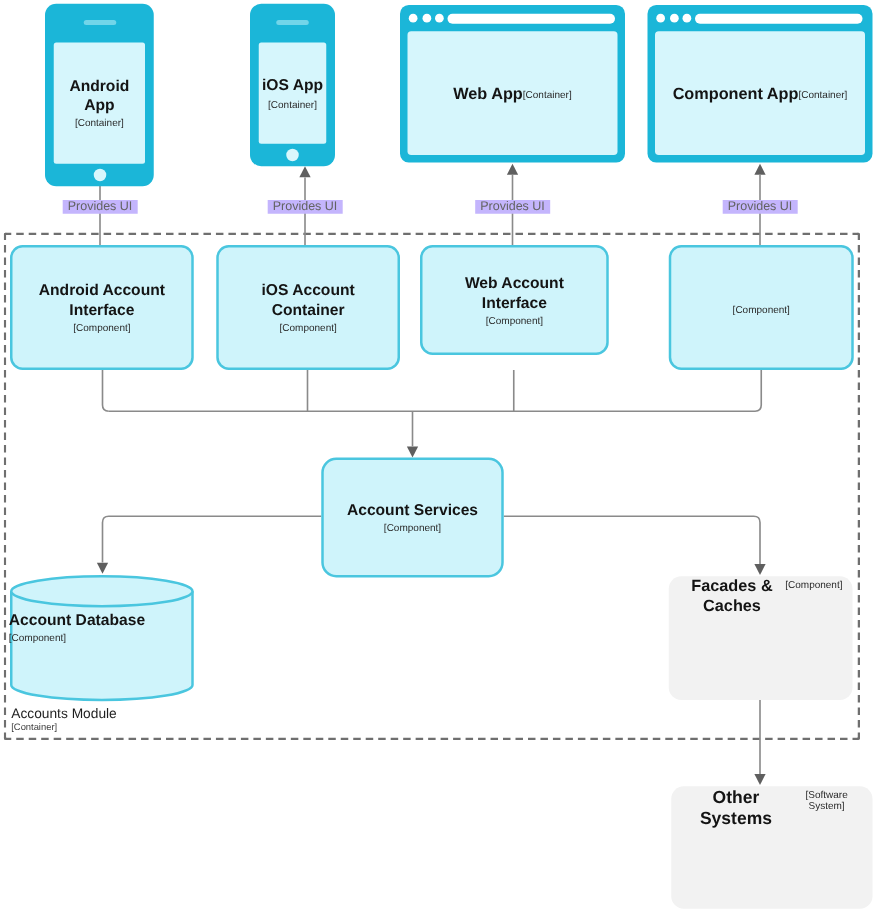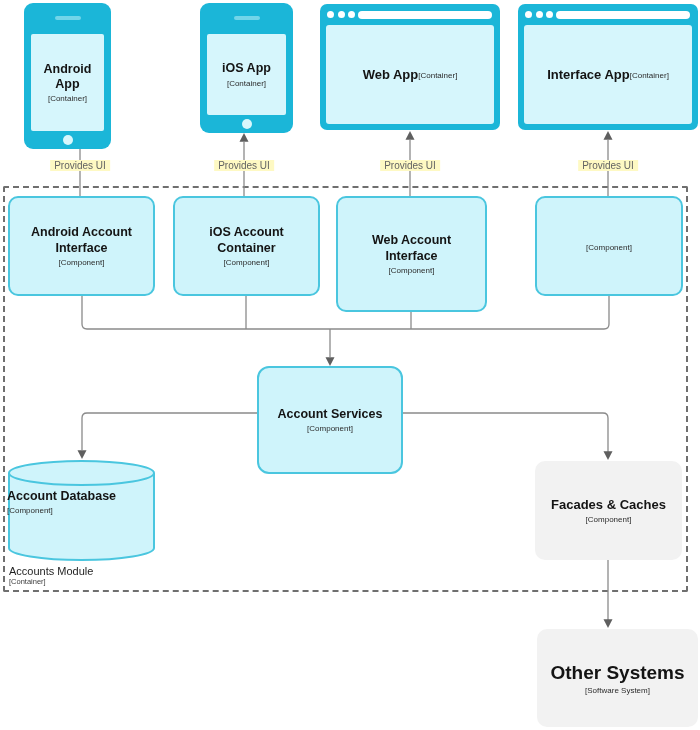--- a/index.html
+++ b/index.html
@@ -44,21 +44,21 @@
   }
 
   
   .comp{
     position:absolute;background:#cff4fb;border:2px solid #4ac6df;border-radius:10px;
     display:flex;flex-direction:column;align-items:center;justify-content:center;text-align:center;
     z-index:2;box-sizing:border-box;padding:0 10px;
   }
   .plain{
     position:absolute;background:#f2f2f2;border-radius:10px;
-    display:flex;flex-direction:column;justify-content:center;text-align:center;
+    display:flex;flex-direction:row;justify-content:center;text-align:center;
     z-index:2;box-sizing:border-box;padding:0 8px;
   }
 
   
   .cyl{position:absolute;z-index:2;}
   .cyl .label{
     position:absolute;left:0;right:0;top:30px;
     display:flex;flex-direction:column;align-items:flex-start;text-align:center;
   }
 
@@ -67,25 +67,25 @@
     position:absolute;border:2px dashed #6f6f6f;border-radius:2px;z-index:0;
     box-sizing:border-box;background:transparent;
   }
   .module-caption{position:absolute;z-index:2;line-height:1.15;}
   .module-caption .t{font-size:11px;color:#1f1f1f;}
   .module-caption .s{font-size:7.5px;color:#3c3c3c;}
 
   
   .title{font-weight:bold;color:#141414;font-size:13px;line-height:1.22;}
   .title.sm{font-size:12.5px;}
-  .title.lg{font-size:19px;}
+  .title.lg{font-size:14px;}
   .sub{font-size:8px;color:#2b2b2b;margin-top:2px;}
   .rel-label{
     position:absolute;transform:translateX(-50%);z-index:3;
-    background:#fef9c3;padding:0 4px;font-size:10px;color:#636363;white-space:nowrap;
+    background:#c4b5fd;padding:0 4px;font-size:10px;color:#636363;white-space:nowrap;
   }
 </style>
 </head>
 <body>
 
 <div class="canvas">
 
   <div class="module" style="left:3px;top:186px;width:685px;height:406px;"></div>
   <div class="module-caption" style="left:9px;top:565px;">
     <div class="t">Accounts Module</div>
@@ -118,30 +118,30 @@
       <polygon points="244,133 239.5,141.8 248.5,141.8"></polygon>
       <polygon points="410,131 405.5,139.8 414.5,139.8"></polygon>
       <polygon points="608,131 603.5,139.8 612.5,139.8"></polygon>
       <polygon points="330,366 325.5,357.2 334.5,357.2"></polygon>
       <polygon points="82,459 77.5,450.2 86.5,450.2"></polygon>
       <polygon points="608,460 603.5,451.2 612.5,451.2"></polygon>
       <polygon points="608,628 603.5,619.2 612.5,619.2"></polygon>
     </g>
   </svg>
 
-  <div class="phone" style="left:24px;top:3px;width:87px;height:146px;">
+  <div class="phone" style="left:36px;top:3px;width:87px;height:146px;">
     <span class="speaker"></span>
     <div class="screen">
       <div class="title sm">Android App</div>
       <div class="sub">[Container]</div>
     </div>
     <span class="home"></span>
   </div>
 
-  <div class="phone" style="left:200px;top:3px;width:93px;height:130px;">
+  <div class="phone" style="left:200px;top:3px;width:68px;height:130px;">
     <span class="speaker"></span>
     <div class="screen">
       <div class="title sm">iOS App</div>
       <div class="sub">[Container]</div>
     </div>
     <span class="home"></span>
   </div>
 
   <div class="browser" style="left:320px;top:4px;width:180px;height:126px;">
     <div class="dots">
@@ -157,50 +157,50 @@
   </div>
 
   <div class="browser" style="left:518px;top:4px;width:180px;height:126px;">
     <div class="dots">
         <i></i>
         <i></i>
         <i></i>
       </div>
     <div class="addr"></div>
     <div class="content">
-      <div class="title">Interface App</div>
+      <div class="title">Component App</div>
       <div class="sub">[Container]</div>
     </div>
   </div>
 
   <div class="rel-label" style="left:80px;top:160px;">Provides UI</div>
   <div class="rel-label" style="left:244px;top:160px;">Provides UI</div>
   <div class="rel-label" style="left:410px;top:160px;">Provides UI</div>
   <div class="rel-label" style="left:608px;top:160px;">Provides UI</div>
 
   <div class="comp" style="left:8px;top:196px;width:147px;height:100px;">
     <div class="title sm">Android Account Interface</div>
     <div class="sub">[Component]</div>
   </div>
 
   <div class="comp" style="left:173px;top:196px;width:147px;height:100px;">
     <div class="title sm">iOS Account Container</div>
     <div class="sub">[Component]</div>
   </div>
 
-  <div class="comp" style="left:336px;top:196px;width:151px;height:116px;">
+  <div class="comp" style="left:336px;top:196px;width:151px;height:88px;">
     <div class="title sm">Web Account Interface</div>
     <div class="sub">[Component]</div>
   </div>
 
   <div class="comp" style="left:535px;top:196px;width:148px;height:100px;">
     <div class="sub">[Component]</div>
   </div>
 
-  <div class="comp" style="left:257px;top:366px;width:146px;height:108px;border-radius:12px;">
+  <div class="comp" style="left:257px;top:366px;width:146px;height:96px;border-radius:12px;">
     <div class="title sm">Account Services</div>
     <div class="sub">[Component]</div>
   </div>
 
   <div class="cyl" style="left:7px;top:459px;width:149px;height:103px;">
     <svg width="149" height="103" viewBox="0 0 149 103">
       <path d="M2,14 v75 a72.5,12 0 0 0 145,0 v-75" fill="#cff4fb" stroke="#4ac6df" stroke-width="2"></path>
       <ellipse cx="74.5" cy="14" rx="72.5" ry="12" fill="#cff4fb" stroke="#4ac6df" stroke-width="2"></ellipse>
     </svg>
     <div class="label">

